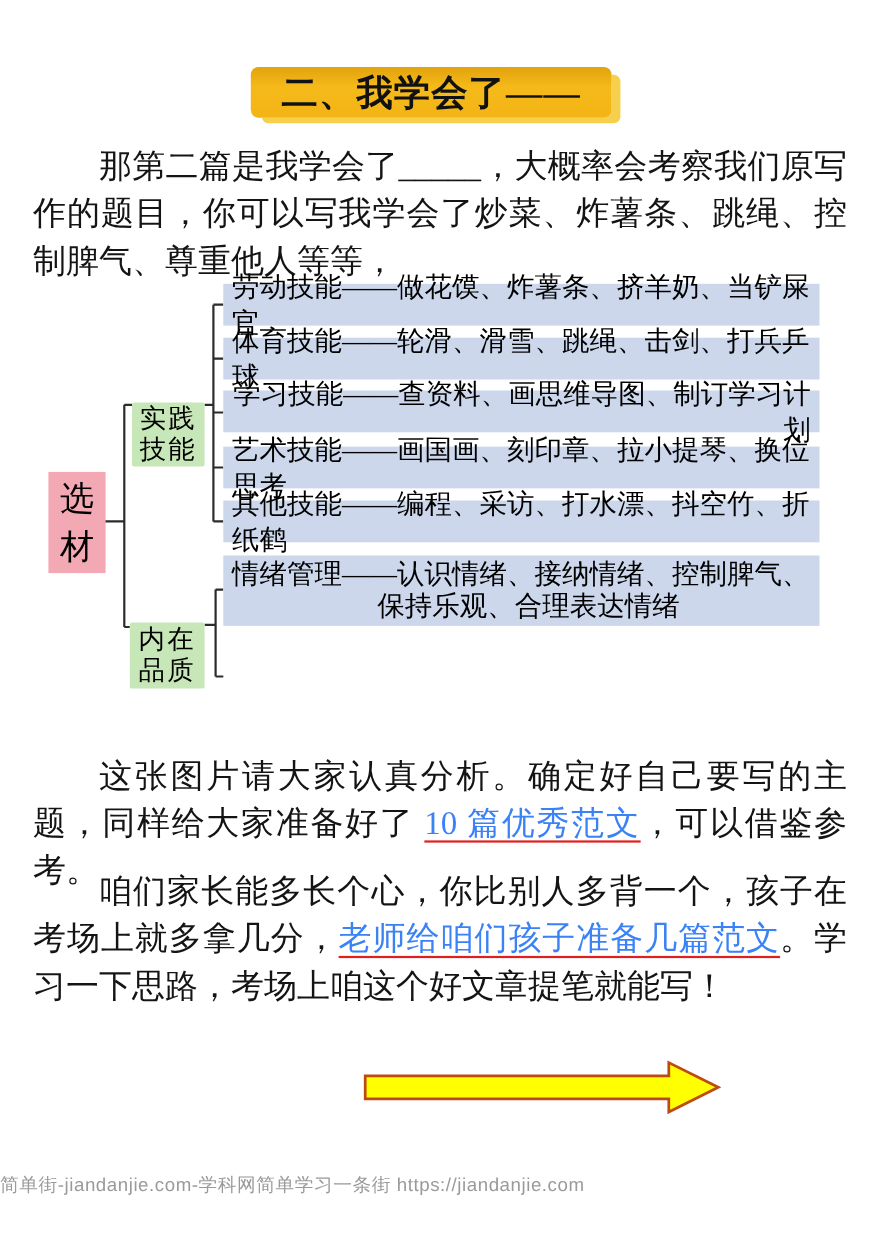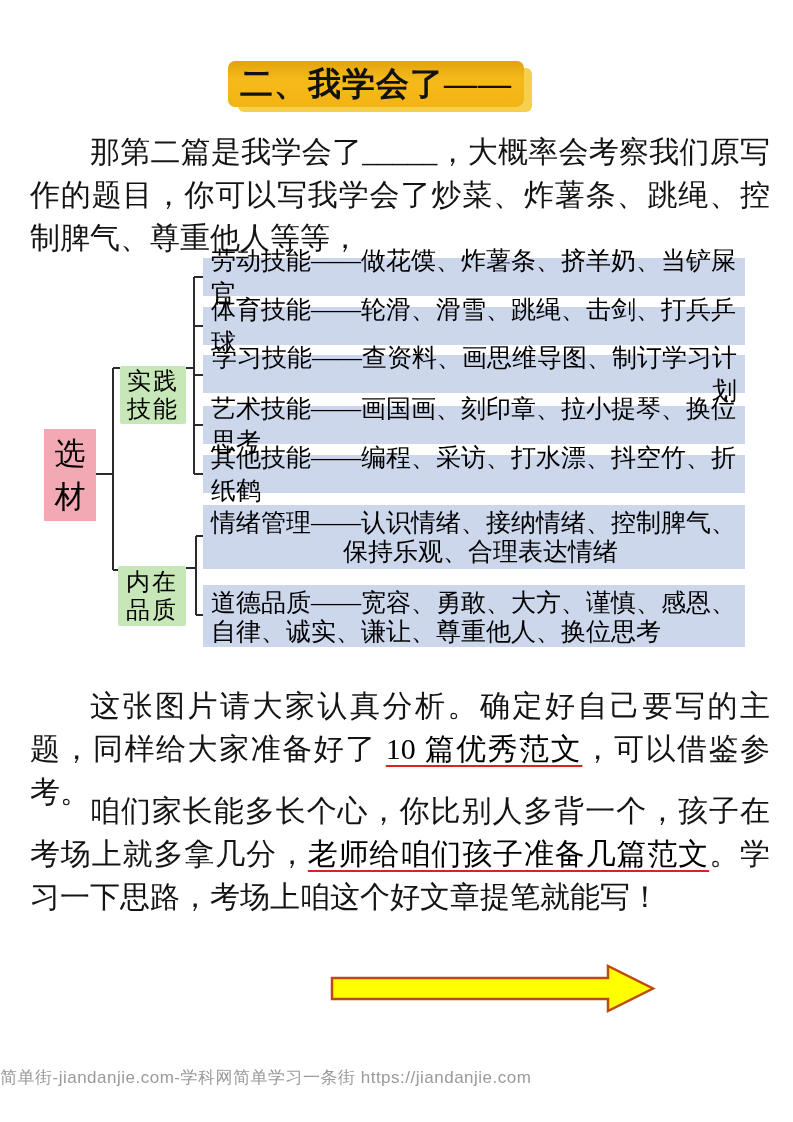--- a/index.html
+++ b/index.html
@@ -3,38 +3,38 @@
 <meta charset="utf-8">
 <style>
   html,body{margin:0;padding:0;background:#ffffff;}
   .page{
     position:relative;width:793px;height:1122px;margin:0 auto;
     background:#ffffff;overflow:hidden;
     font-family:"Liberation Serif","DejaVu Serif",serif;
   }
   
   .title{
-    position:absolute;left:228px;top:61px;width:296px;height:46px;
+    position:absolute;left:228px;top:61px;width:328px;height:46px;
     background:linear-gradient(180deg,#e2a30d 0%,#f5ba1a 40%,#f3b415 100%);
     box-shadow:9px 6px 0 -1px #f6cf4d;
     border-radius:7px;
     display:flex;align-items:center;justify-content:center;
     font-size:33px;font-weight:bold;color:#111;letter-spacing:1px;
   }
   
   .para{
     position:absolute;left:30px;width:740px;margin:0;
     font-size:30px;line-height:43px;color:#141414;
     text-indent:60px;text-align:justify;
   }
   #p1{top:130px;}
   #p2{top:684px;}
   #p3{top:789px;}
   .red{
-    color:#000000;
+    color:#3b82f6;
     text-decoration:underline;
     text-decoration-color:#e01f1f;
     text-decoration-thickness:2px;
     text-underline-offset:6px;
   }
   
   .diagram{position:absolute;left:0;top:252px;width:793px;height:404px;}
   .diagram svg.lines{position:absolute;left:0;top:0;width:793px;height:404px;}
   .srow{
     position:absolute;left:203px;width:542px;box-sizing:border-box;
@@ -98,21 +98,20 @@
       <span>内在</span>
       <span>品质</span>
     </div>
 
     <div class="srow single p0">劳动技能——做花馍、炸薯条、挤羊奶、当铲屎官</div>
     <div class="srow single p1">体育技能——轮滑、滑雪、跳绳、击剑、打兵乒球</div>
     <div class="srow single p2">学习技能——查资料、画思维导图、制订学习计划</div>
     <div class="srow single p3">艺术技能——画国画、刻印章、拉小提琴、换位思考</div>
     <div class="srow single p4">其他技能——编程、采访、打水漂、抖空竹、折纸鹤</div>
     <div class="srow double p5">情绪管理——认识情绪、接纳情绪、控制脾气、保持乐观、合理表达情绪</div>
-    <div class="srow double p6">道德品质——宽容、勇敢、大方、谨慎、感恩、自律、诚实、谦让、尊重他人、换位思考</div>
   </div>
 
   <p class="para" id="p2">
     <span>这张图片请大家认真分析。确定好自己要写的主题，同样给大家准备好了 </span><span class="red">10 篇优秀范文</span><span>，可以借鉴参考。</span>
   </p>
 
   <p class="para" id="p3">
     <span>咱们家长能多长个心，你比别人多背一个，孩子在考场上就多拿几分，</span><span class="red">老师给咱们孩子准备几篇范文</span><span>。学习一下思路，考场上咱这个好文章提笔就能写！</span>
   </p>
 

